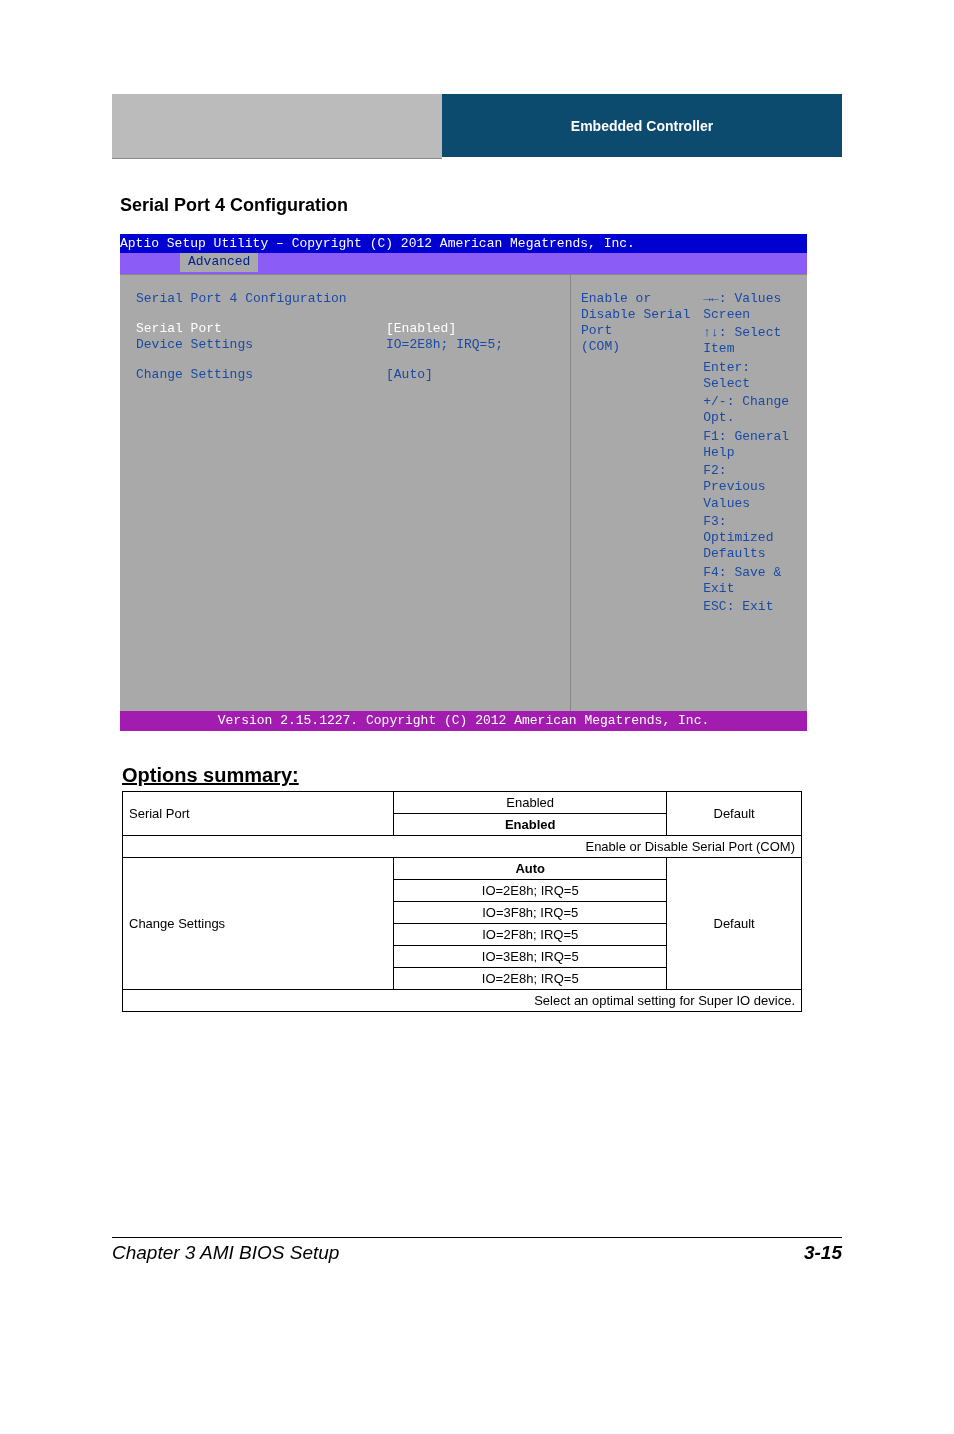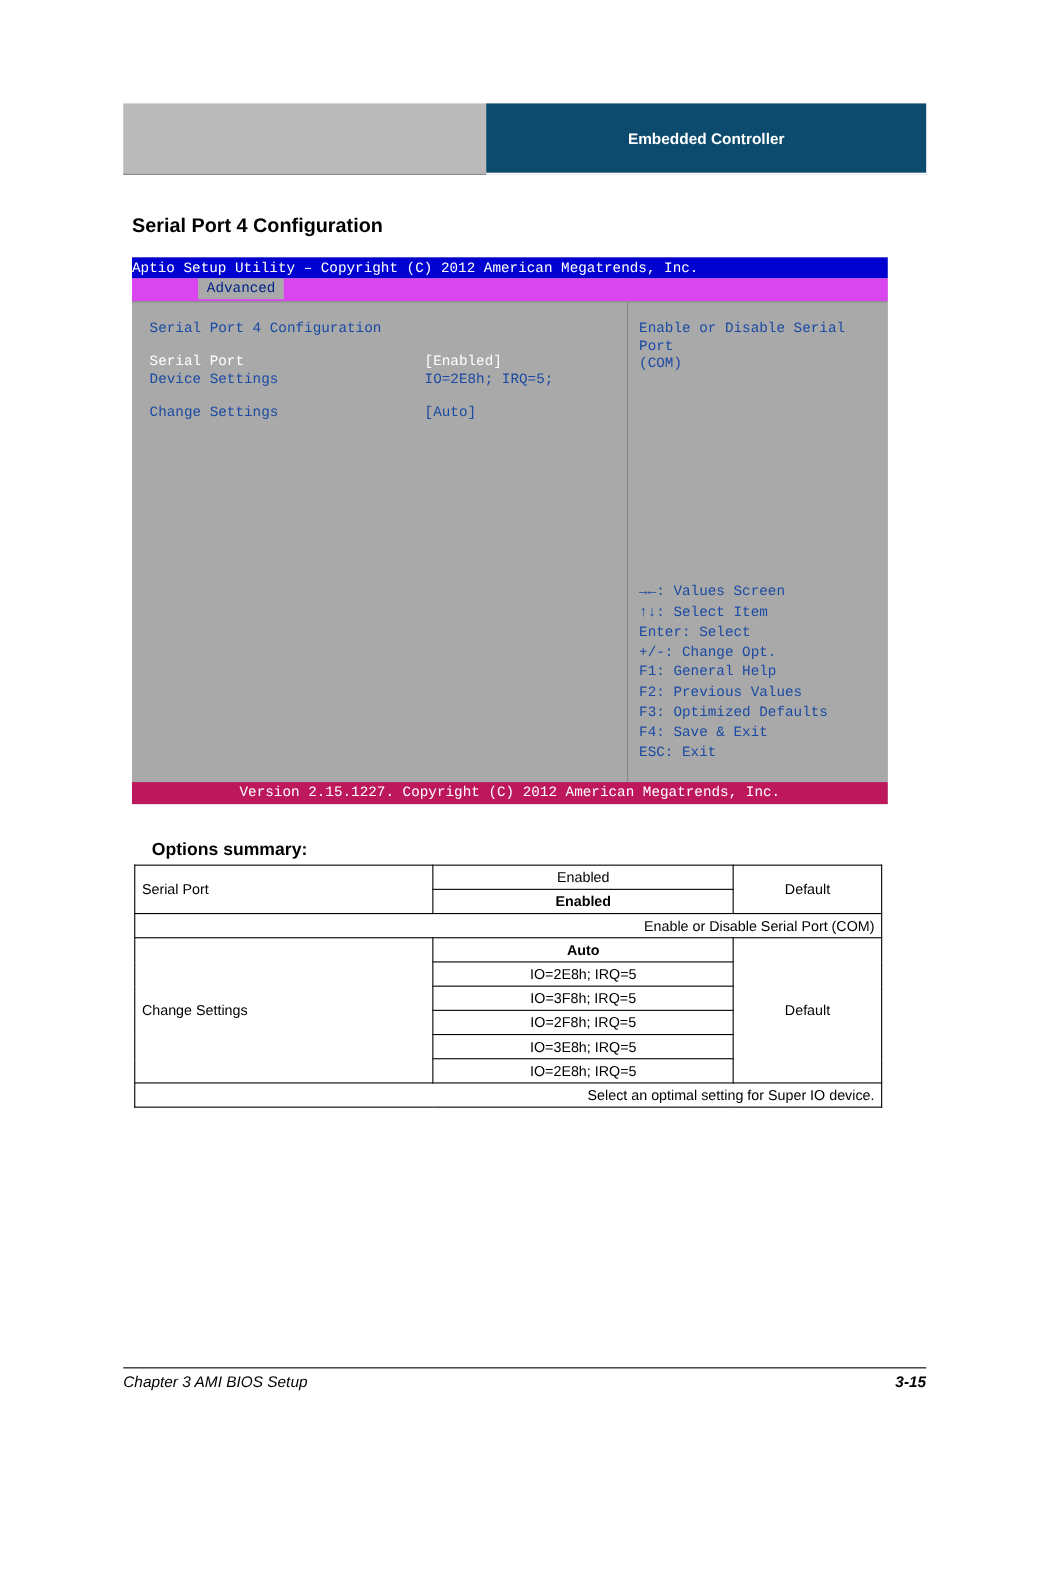--- a/index.html
+++ b/index.html
@@ -62,21 +62,21 @@
     line-height: 1.25;
     background: #a9a9a9;
   }
   .bios-top-bar {
     background: #0000d0;
     color: #ffffff;
     text-align: left;
     padding: 2px 0 1px 0;
   }
   .bios-tab-row {
-    background: #d946ef;
+    background: #8b5cf6;
     color: #ffffff;
     padding: 0 0 2px 0;
   }
   .bios-tab {
     display: inline-block;
     background: #a9a9a9;
     color: #002288;
     padding: 1px 8px;
     margin-left: 60px;
   }
@@ -88,51 +88,52 @@
   .bios-left {
     width: 450px;
     padding: 16px 16px;
     min-height: 436px;
   }
   .bios-right {
     width: 234px;
     padding: 16px 8px 16px 10px;
     border-left: 1px solid #888;
     display: flex;
-    flex-direction: column;
+    flex-direction: row;
     justify-content: space-between;
     min-height: 436px;
   }
   .bios-row { display: flex; }
   .bios-label-white { color: #ffffff; width: 250px; }
   .bios-label-blue  { color: #1a4aa3; width: 250px; }
   .bios-value-white { color: #ffffff; }
   .bios-value-blue  { color: #1a4aa3; }
   .bios-help-text   { color: #1a4aa3; }
   .bios-keys        { color: #1a4aa3; }
   .bios-keys div    { margin: 0 0 2px 0; }
   .bios-bottom-bar {
-    background: #be185d;
+    background: #a21caf;
     color: #ffffff;
     text-align: center;
     padding: 2px 0;
   }
 
   
   .options-wrapper {
     position: absolute;
     top: 764px;
     left: 118px;
     width: 720px;
   }
   .options-heading {
     font-weight: bold;
-    font-size: 16px;
+    font-size: 20px;
     margin-bottom: 4px;
-    margin-left: 20px;
+    margin-left: 4px;
+    text-decoration: underline;
   }
   table.options {
     border-collapse: collapse;
     width: 680px;
     font-size: 13px;
     margin: 0 0 0 4px;
   }
   table.options th, table.options td {
     border: 1px solid #000;
     padding: 3px 6px;
@@ -146,21 +147,21 @@
   
   .footer {
     position: absolute;
     bottom: 170px;
     left: 112px;
     width: 730px;
     border-top: 1px solid #000;
     padding-top: 4px;
     display: flex;
     justify-content: space-between;
-    font-size: 14px;
+    font-size: 19px;
     font-style: italic;
   }
   .footer .right { font-style: italic; font-weight: bold; }
 
   .spacer { height: 14px; }
 </style>
 </head>
 <body>
 
 <div class="top-header">

